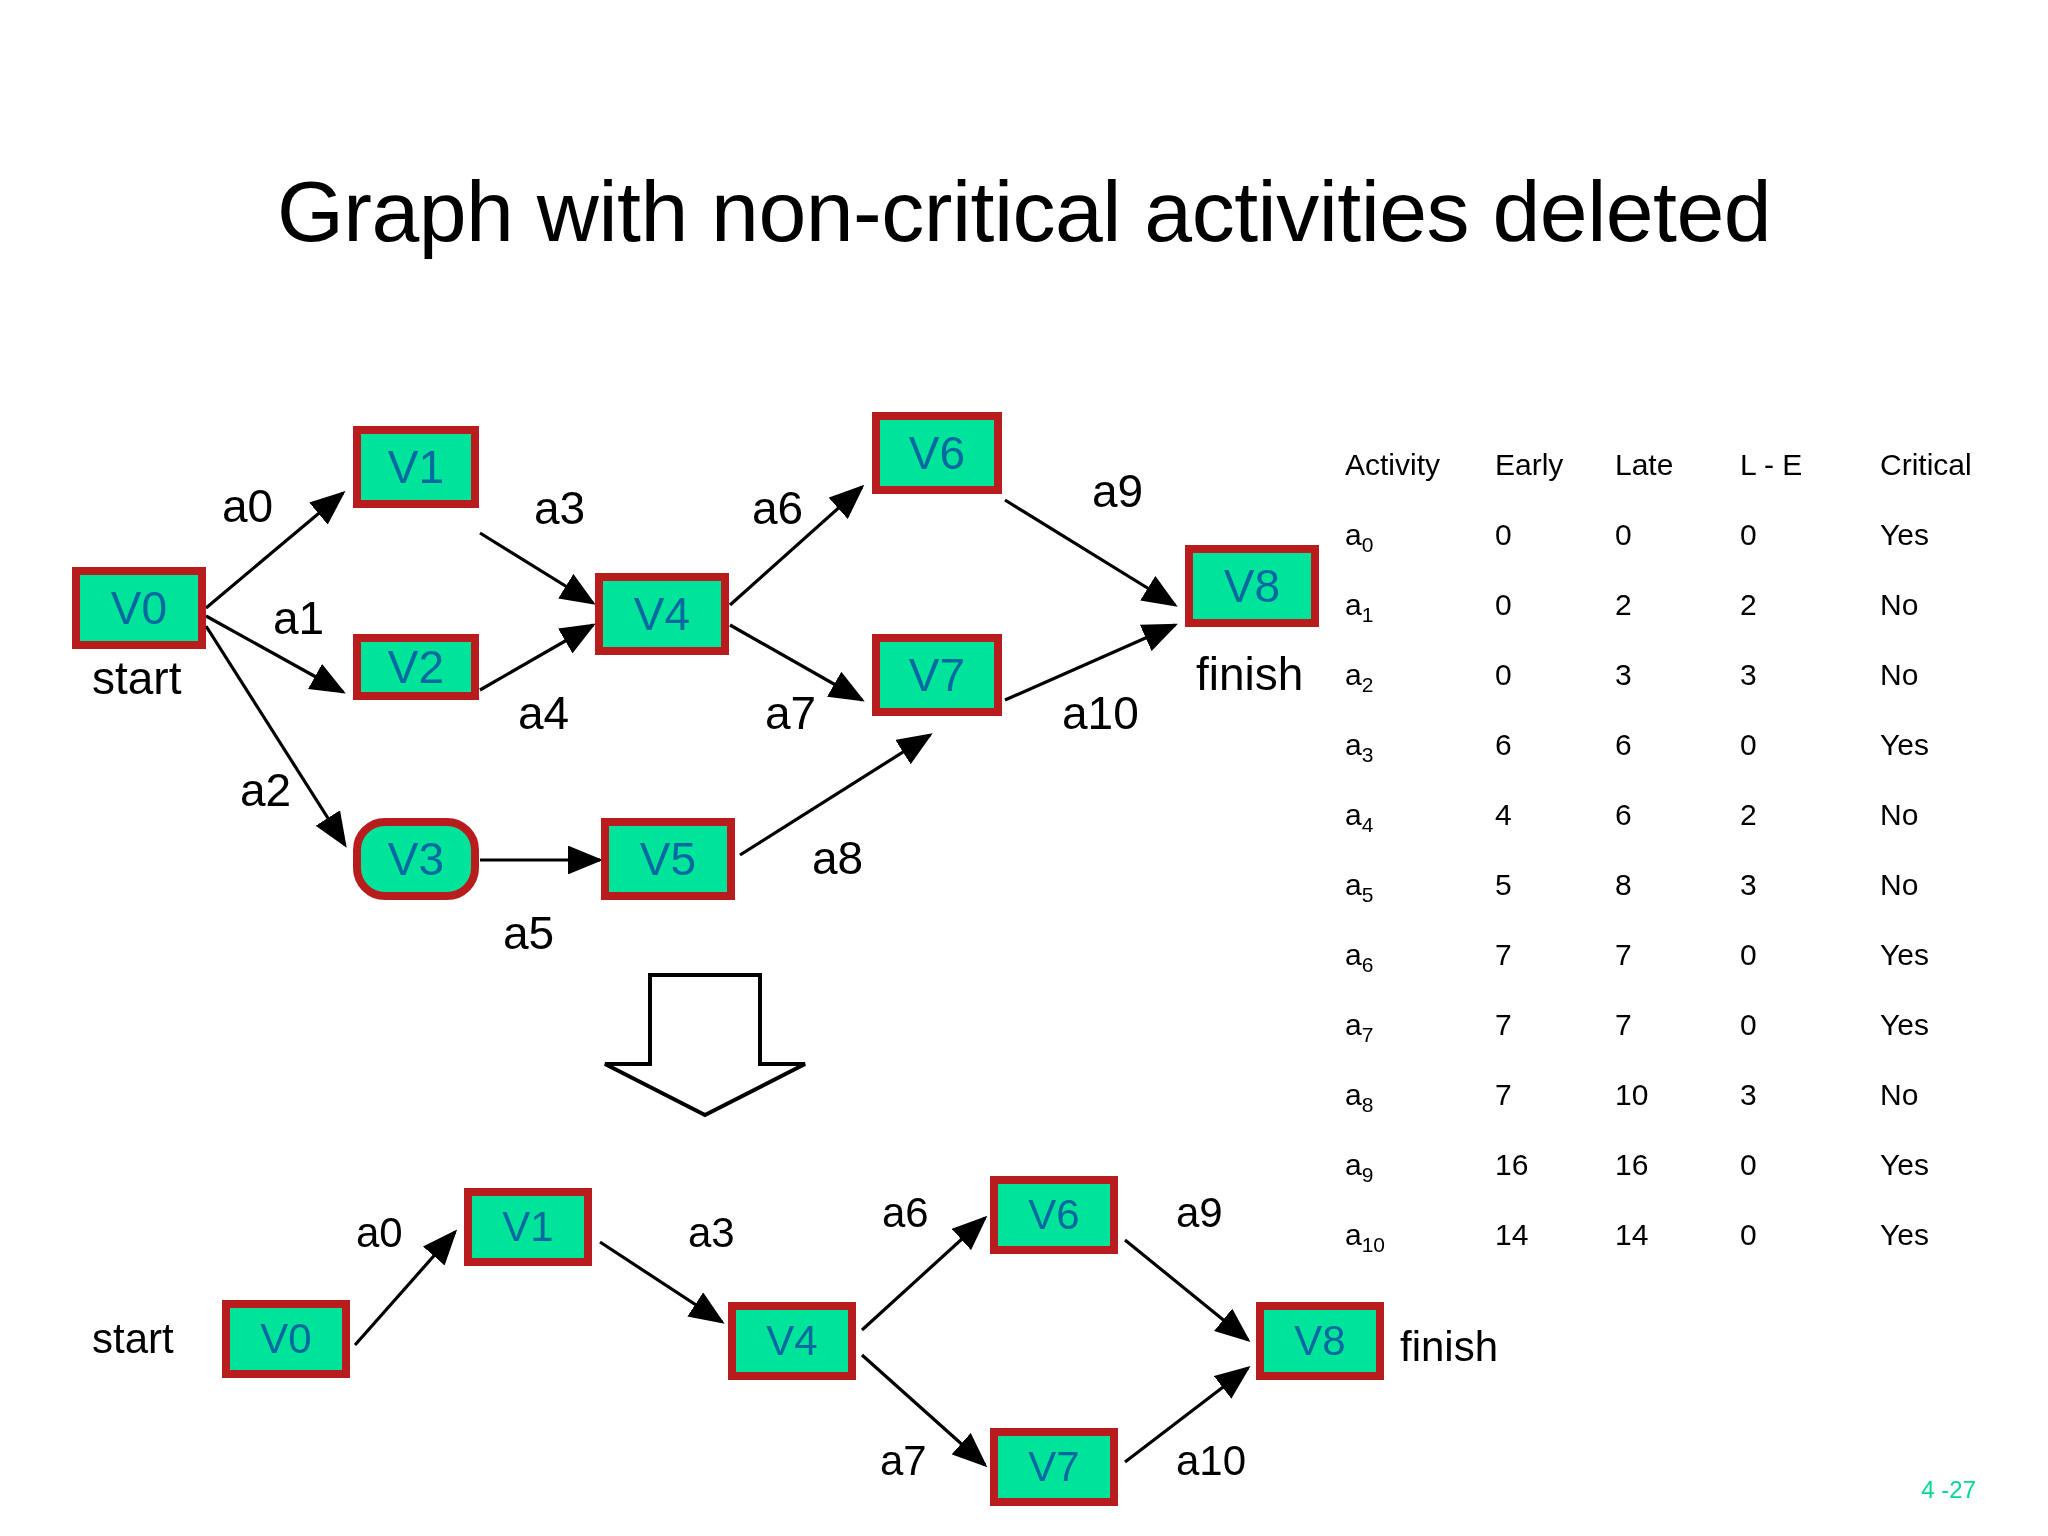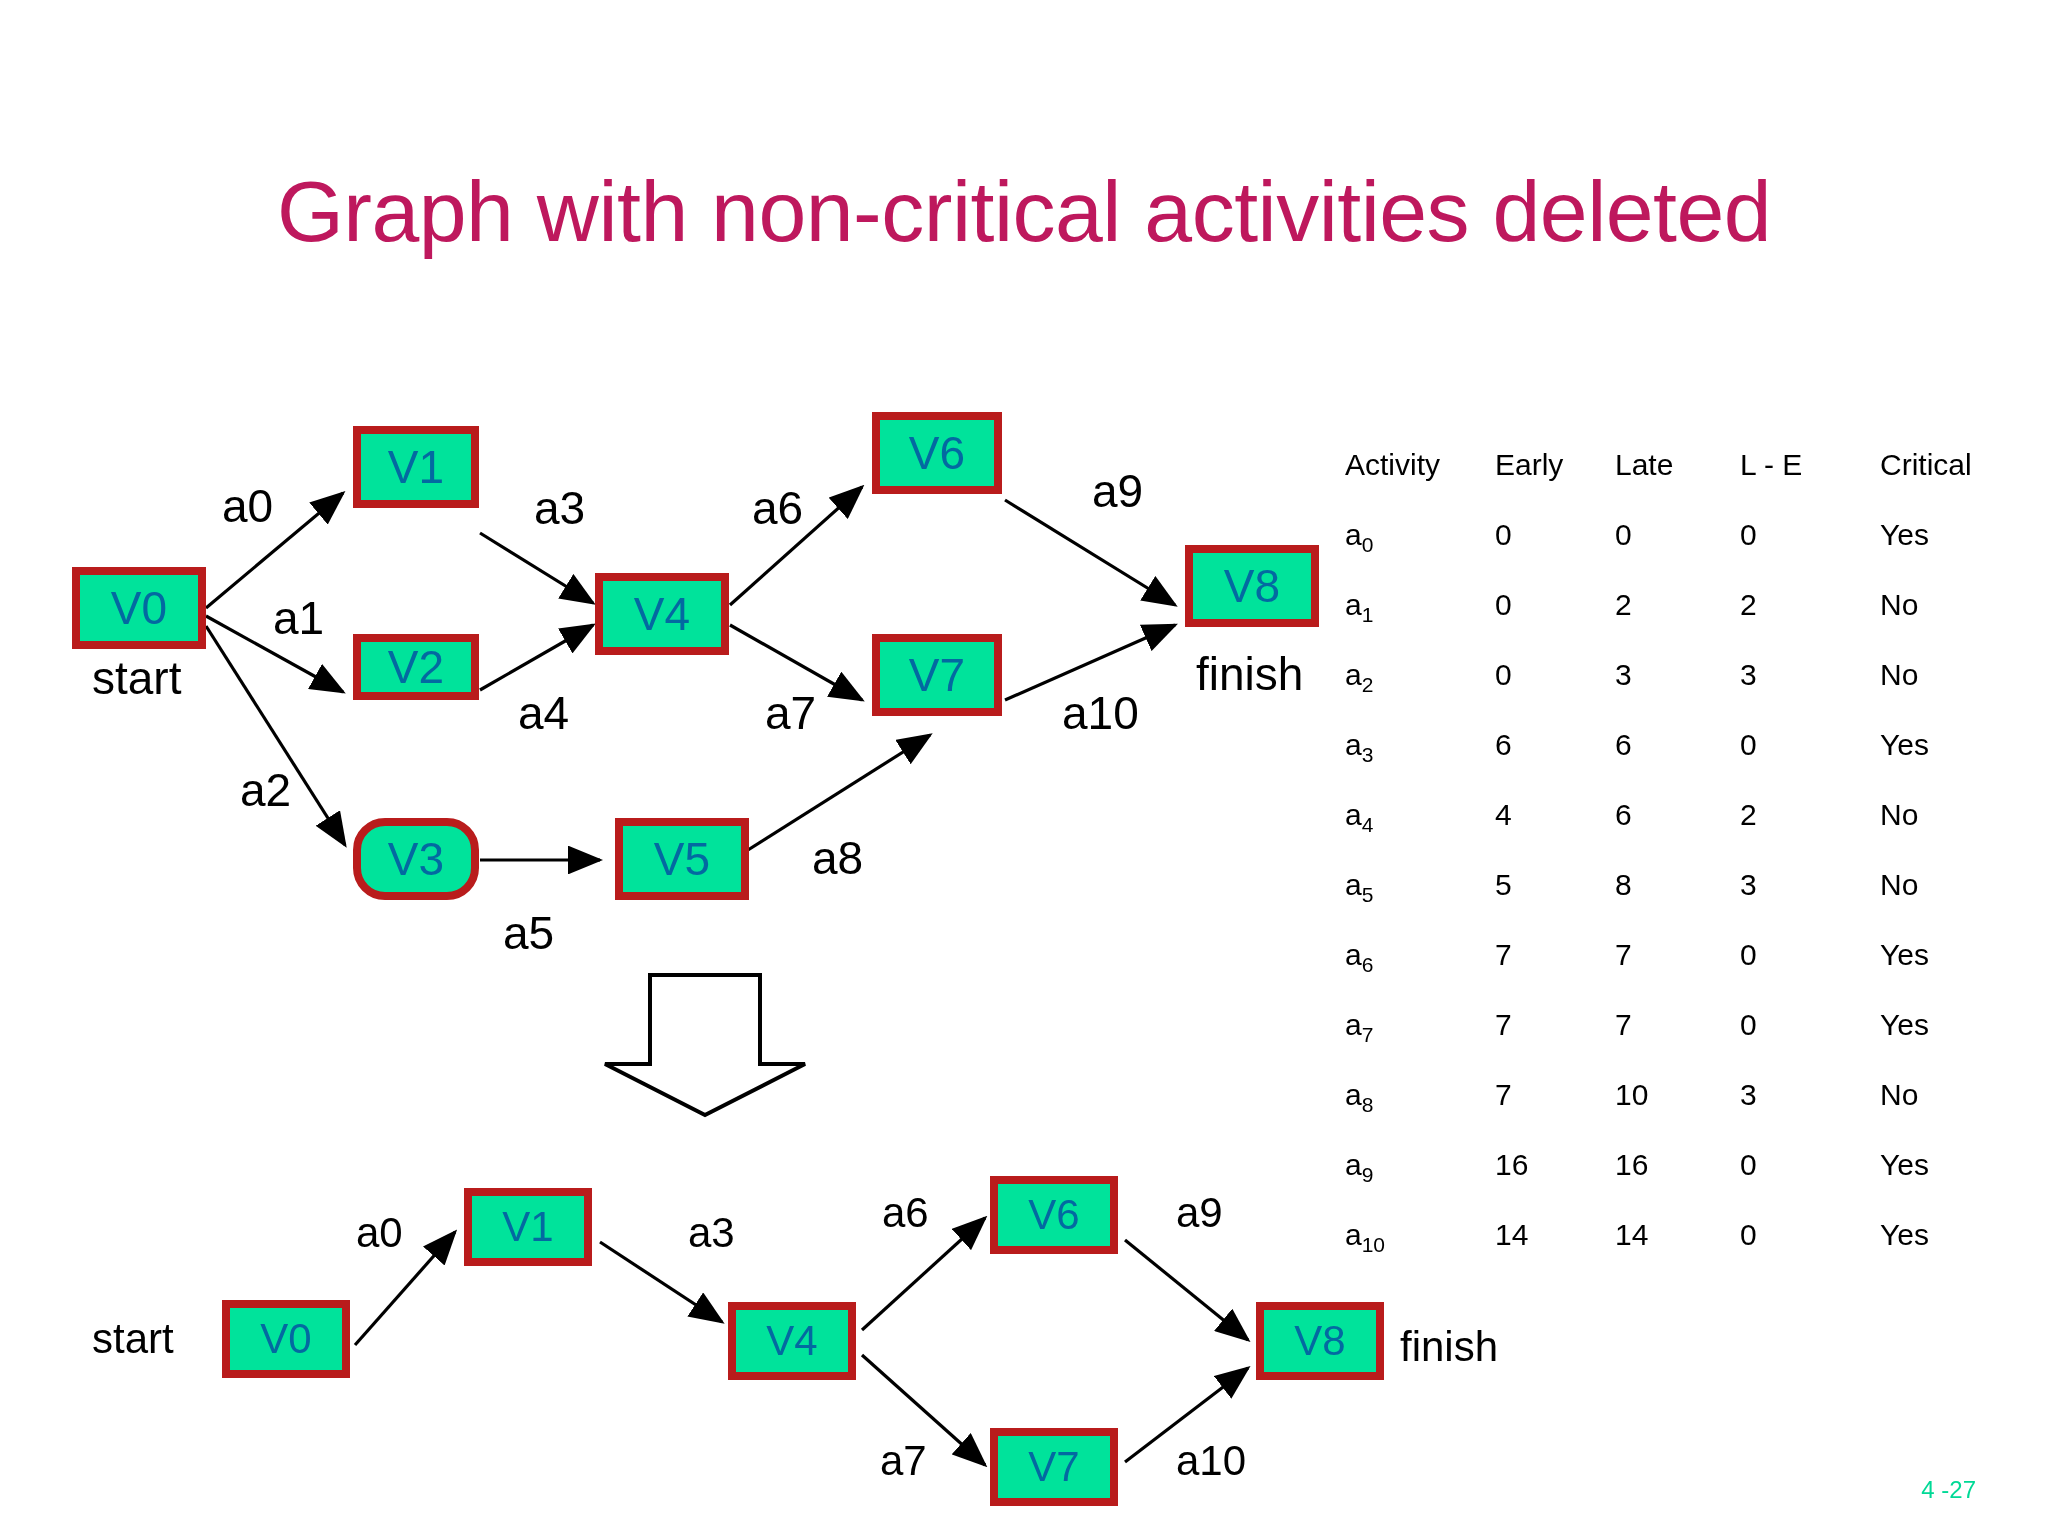--- a/index.html
+++ b/index.html
@@ -24,21 +24,21 @@
   }
   
   #slide-title {
     position: absolute;
     left: 0;
     top: 168px;
     width: 2048px;
     text-align: center;
     font-size: 86px;
     line-height: 1;
-    color: #be185d;
+    color: #000000;
     letter-spacing: -0.5px;
     white-space: nowrap;
   }
   
   .graph-svg {
     position: absolute;
     left: 0;
     top: 0;
     width: 2048px;
     height: 1536px;
@@ -155,21 +155,21 @@
 
       <line x1="1005" y1="700" x2="1175" y2="625"></line>
     </g>
   </svg>
 
   <div class="node" style="left:72px;  top:567px;  width:134px; height:82px;">V0</div>
   <div class="node" style="left:353px; top:426px; width:126px; height:82px;">V1</div>
   <div class="node" style="left:353px; top:634px; width:126px; height:66px;">V2</div>
   <div class="node" style="left:353px; top:818px; width:126px; height:82px;border-radius:32px;">V3</div>
   <div class="node" style="left:595px; top:573px; width:134px; height:82px;">V4</div>
-  <div class="node" style="left:601px; top:818px; width:134px; height:82px;margin-left:14px;">V5</div>
+  <div class="node" style="left:601px; top:818px; width:134px; height:82px;">V5</div>
   <div class="node" style="left:872px; top:412px; width:130px; height:82px;">V6</div>
   <div class="node" style="left:872px; top:634px; width:130px; height:82px;">V7</div>
   <div class="node" style="left:1185px; top:545px; width:134px; height:82px;">V8</div>
 
   <div class="lbl" style="left:92px;  top:655px;">start</div>
   <div class="lbl" style="left:1196px; top:651px;">finish</div>
 
   <div class="lbl" style="left:222px; top:483px;">a0</div>
   <div class="lbl" style="left:273px; top:595px;">a1</div>
   <div class="lbl" style="left:240px; top:767px;">a2</div>

